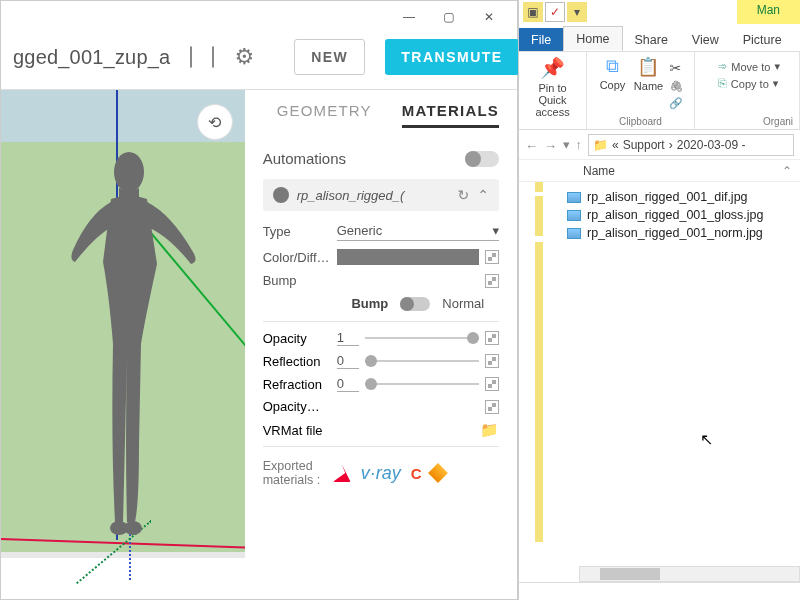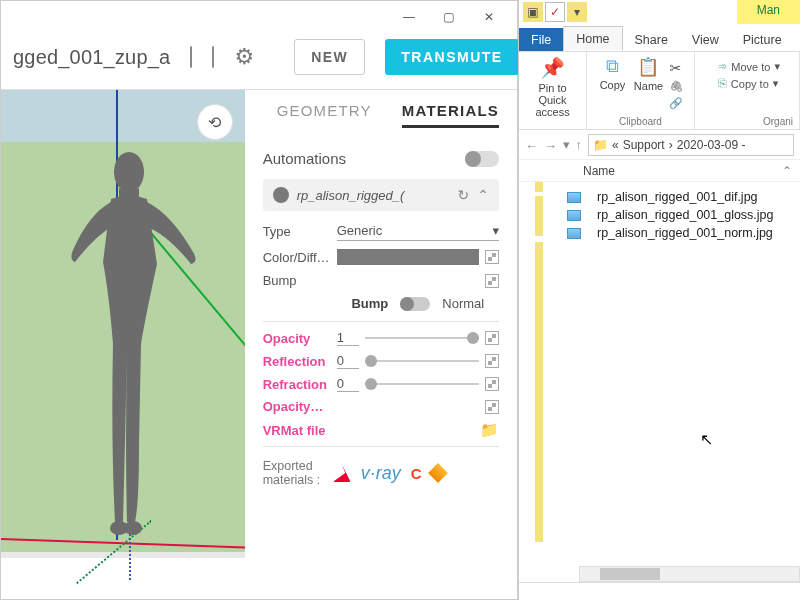--- a/index.html
+++ b/index.html
@@ -61,21 +61,21 @@
 .prow { display:flex; align-items:center; margin-bottom:8px; font-size:13px; gap:6px; }
 .plabel { width:68px; white-space:nowrap; overflow:hidden; text-overflow:ellipsis; color:#555; }
 .dropdown { flex:1; border-bottom:1px solid #aaa; padding:2px 0; display:flex; justify-content:space-between; color:#555; }
 .swatch { flex:1; height:16px; background:#7a7a7a; }
 .chk { width:14px; height:14px; border:1.5px solid #aaa; position: relative; }
 .chk::after{ content:""; position:absolute; inset:2px; background: conic-gradient(#aaa 0 25%, transparent 0 50%, #aaa 0 75%, transparent 0);}
 .radiorow { display:flex; align-items:center; justify-content:center; gap:12px; margin: 4px 0 10px 74px; font-size:13px; }
 .radio-pill { width:30px; height:14px; border-radius:8px; background:#ccc; position:relative; }
 .radio-pill::after { content:""; position:absolute; width:14px; height:14px; border-radius:50%; background:#888; left:0; }
 .numrow { display:flex; align-items:center; gap:6px; margin-bottom:7px; font-size:13px; }
-.numlabel { width:68px; color:#ec4899; white-space:nowrap; overflow:hidden; text-overflow:ellipsis;font-weight:bold; }
+.numlabel { width:68px; color:#000000; white-space:nowrap; overflow:hidden; text-overflow:ellipsis; }
 .numval { width:22px; border-bottom:1px solid #aaa; color:#555; }
 .slider { flex:1; height:12px; position:relative; }
 .slider::before { content:""; position:absolute; left:0; right:0; top:5px; height:2px; background:#ccc; }
 .slider::after { content:""; position:absolute; width:12px; height:12px; border-radius:50%; background:#aaa; top:0; }
 .slider.v1::after { left: calc(100% - 12px); }
 .slider.v0::after { left: 0; }
 .phr { height:1px; background:#e3e3e3; margin: 6px 0 8px; }
 .folder { color:#bbb; font-size:15px; }
 .exprow { display:flex; align-items:center; gap:10px; margin-top:12px; font-size:12.5px; color:#777; }
 .expicons { display:flex; gap:10px; font-size:16px; align-items:center; }
@@ -111,21 +111,21 @@
 .arrow-btn { color:#888; font-size:13px; }
 .addrbox { flex:1; border:1px solid #ccc; height:22px; display:flex; align-items:center; gap:4px; padding:0 4px; font-size:12px; color:#444; overflow:hidden; }
 .fe-cols { height:22px; display:flex; padding-left:64px; font-size:12px; color:#444; border-bottom:1px solid #eee; align-items:center;}
 .fe-body { display:flex; height: calc(600px - 24px - 28px - 78px - 30px - 22px - 18px); }
 .fe-tree { width:44px; background:#fff; position:relative; }
 .yln { position:absolute; left:16px; width:8px; background:#f4e27a; }
 .yln.a{ top:0; height:10px;}
 .yln.b{ top:14px; height:40px;}
 .yln.c{ top:60px; height:300px;}
 .fe-list { flex:1; font-size:12.5px; color:#222; padding-top:6px; }
-.fe-item { display:flex; align-items:center; gap:16px; padding:2px 4px; white-space:nowrap; }
+.fe-item { display:flex; align-items:center; gap:6px; padding:2px 4px; white-space:nowrap; }
 .imgico { width:14px; height:11px; background:linear-gradient(#8cf,#6ad); border:1px solid #49c; }
 .cursor { position:absolute; left:700px; top:430px; font-size:16px; color:#000; }
 .fe-status { position:absolute; bottom:0; left:0; right:0; height:18px; border-top:1px solid #ddd; }
 .fe-scroll { position:absolute; bottom:18px; left:60px; right:0; height:16px; background:#f0f0f0; border:1px solid #ddd;}
 .fe-scroll-thumb { position:absolute; left:20px; width:60px; top:1px; bottom:1px; background:#c8c8c8;}
 .tabs-wrap { margin-left: 14px; }
 </style>
 </head>
 <body>
 

